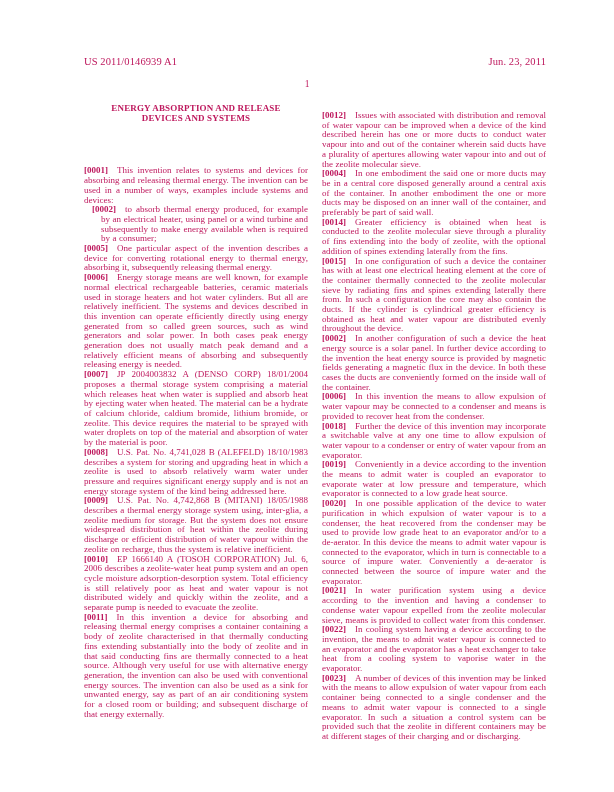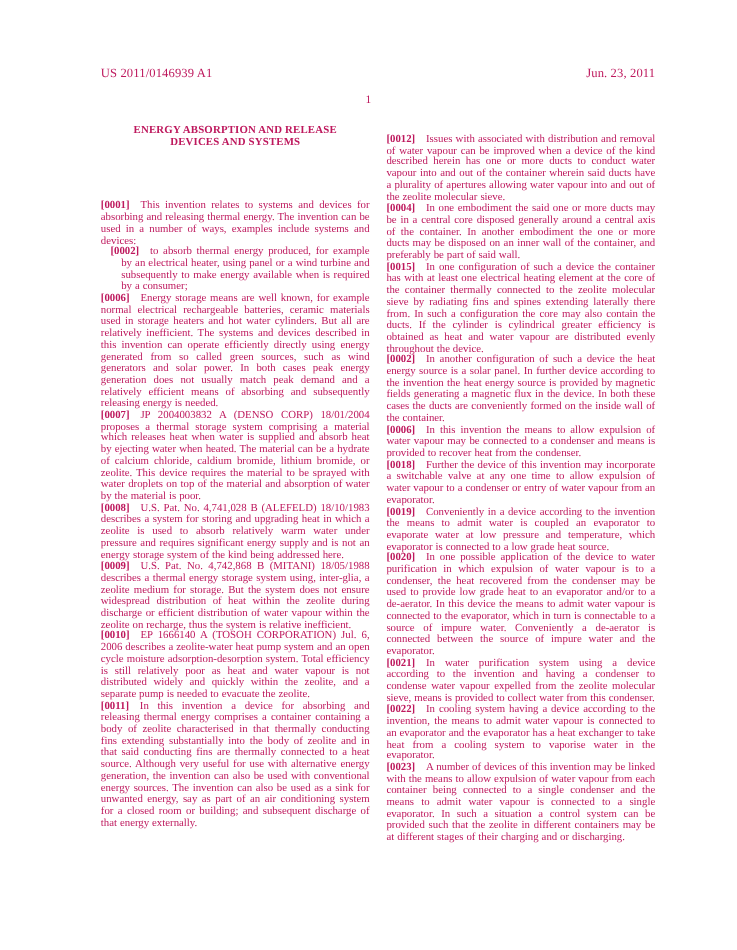--- a/index.html
+++ b/index.html
@@ -87,32 +87,34 @@
   <div class="content">
 
     <div class="col col-left">
       <div class="doc-title">
         <span>ENERGY ABSORPTION AND RELEASE</span><br>
         <span>DEVICES AND SYSTEMS</span>
       </div>
 
     <p class="para"><span class="tag">[0001]</span><span>This invention relates to systems and devices for absorbing and releasing thermal energy. The invention can be used in a number of ways, examples include systems and devices:</span></p>
         <p class="para sub"><span class="tag">[0002]</span><span>to absorb thermal energy produced, for example by an electrical heater, using panel or a wind turbine and subsequently to make energy available when is required by a consumer;</span></p>
+        <p class="para"><span class="tag">[0005]</span><span>One particular aspect of the invention describes a device for converting rotational energy to thermal energy, absorbing it, subsequently releasing thermal energy.</span></p>
         <p class="para"><span class="tag">[0006]</span><span>Energy storage means are well known, for example normal electrical rechargeable batteries, ceramic materials used in storage heaters and hot water cylinders. But all are relatively inefficient. The systems and devices described in this invention can operate efficiently directly using energy generated from so called green sources, such as wind generators and solar power. In both cases peak energy generation does not usually match peak demand and a relatively efficient means of absorbing and subsequently releasing energy is needed.</span></p>
         <p class="para"><span class="tag">[0007]</span><span>JP 2004003832 A (DENSO CORP) 18/01/2004 proposes a thermal storage system comprising a material which releases heat when water is supplied and absorb heat by ejecting water when heated. The material can be a hydrate of calcium chloride, caldium bromide, lithium bromide, or zeolite. This device requires the material to be sprayed with water droplets on top of the material and absorption of water by the material is poor.</span></p>
         <p class="para"><span class="tag">[0008]</span><span>U.S. Pat. No. 4,741,028 B (ALEFELD) 18/10/1983 describes a system for storing and upgrading heat in which a zeolite is used to absorb relatively warm water under pressure and requires significant energy supply and is not an energy storage system of the kind being addressed here.</span></p>
         <p class="para"><span class="tag">[0009]</span><span>U.S. Pat. No. 4,742,868 B (MITANI) 18/05/1988 describes a thermal energy storage system using, inter-glia, a zeolite medium for storage. But the system does not ensure widespread distribution of heat within the zeolite during discharge or efficient distribution of water vapour within the zeolite on recharge, thus the system is relative inefficient.</span></p>
         <p class="para"><span class="tag">[0010]</span><span>EP 1666140 A (TOSOH CORPORATION) Jul. 6, 2006 describes a zeolite-water heat pump system and an open cycle moisture adsorption-desorption system. Total efficiency is still relatively poor as heat and water vapour is not distributed widely and quickly within the zeolite, and a separate pump is needed to evacuate the zeolite.</span></p>
         <p class="para"><span class="tag">[0011]</span><span>In this invention a device for absorbing and releasing thermal energy comprises a container containing a body of zeolite characterised in that thermally conducting fins extending substantially into the body of zeolite and in that said conducting fins are thermally connected to a heat source. Although very useful for use with alternative energy generation, the invention can also be used with conventional energy sources. The invention can also be used as a sink for unwanted energy, say as part of an air conditioning system for a closed room or building; and subsequent discharge of that energy externally.</span></p>
       </div>
 
     <div class="col col-right">
 
     <p class="para"><span class="tag">[0012]</span><span>Issues with associated with distribution and removal of water vapour can be improved when a device of the kind described herein has one or more ducts to conduct water vapour into and out of the container wherein said ducts have a plurality of apertures allowing water vapour into and out of the zeolite molecular sieve.</span></p>
         <p class="para"><span class="tag">[0004]</span><span>In one embodiment the said one or more ducts may be in a central core disposed generally around a central axis of the container. In another embodiment the one or more ducts may be disposed on an inner wall of the container, and preferably be part of said wall.</span></p>
+        <p class="para"><span class="tag">[0014]</span><span>Greater efficiency is obtained when heat is conducted to the zeolite molecular sieve through a plurality of fins extending into the body of zeolite, with the optional addition of spines extending laterally from the fins.</span></p>
         <p class="para"><span class="tag">[0015]</span><span>In one configuration of such a device the container has with at least one electrical heating element at the core of the container thermally connected to the zeolite molecular sieve by radiating fins and spines extending laterally there from. In such a configuration the core may also contain the ducts. If the cylinder is cylindrical greater efficiency is obtained as heat and water vapour are distributed evenly throughout the device.</span></p>
         <p class="para"><span class="tag">[0002]</span><span>In another configuration of such a device the heat energy source is a solar panel. In further device according to the invention the heat energy source is provided by magnetic fields generating a magnetic flux in the device. In both these cases the ducts are conveniently formed on the inside wall of the container.</span></p>
         <p class="para"><span class="tag">[0006]</span><span>In this invention the means to allow expulsion of water vapour may be connected to a condenser and means is provided to recover heat from the condenser.</span></p>
         <p class="para"><span class="tag">[0018]</span><span>Further the device of this invention may incorporate a switchable valve at any one time to allow expulsion of water vapour to a condenser or entry of water vapour from an evaporator.</span></p>
         <p class="para"><span class="tag">[0019]</span><span>Conveniently in a device according to the invention the means to admit water is coupled an evaporator to evaporate water at low pressure and temperature, which evaporator is connected to a low grade heat source.</span></p>
         <p class="para"><span class="tag">[0020]</span><span>In one possible application of the device to water purification in which expulsion of water vapour is to a condenser, the heat recovered from the condenser may be used to provide low grade heat to an evaporator and/or to a de-aerator. In this device the means to admit water vapour is connected to the evaporator, which in turn is connectable to a source of impure water. Conveniently a de-aerator is connected between the source of impure water and the evaporator.</span></p>
         <p class="para"><span class="tag">[0021]</span><span>In water purification system using a device according to the invention and having a condenser to condense water vapour expelled from the zeolite molecular sieve, means is provided to collect water from this condenser.</span></p>
         <p class="para"><span class="tag">[0022]</span><span>In cooling system having a device according to the invention, the means to admit water vapour is connected to an evaporator and the evaporator has a heat exchanger to take heat from a cooling system to vaporise water in the evaporator.</span></p>
         <p class="para"><span class="tag">[0023]</span><span>A number of devices of this invention may be linked with the means to allow expulsion of water vapour from each container being connected to a single condenser and the means to admit water vapour is connected to a single evaporator. In such a situation a control system can be provided such that the zeolite in different containers may be at different stages of their charging and or discharging.</span></p>
       </div>

